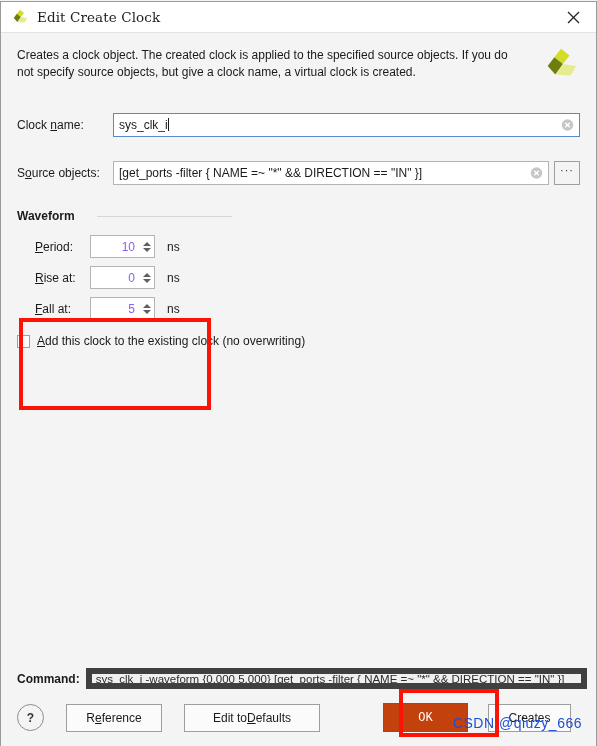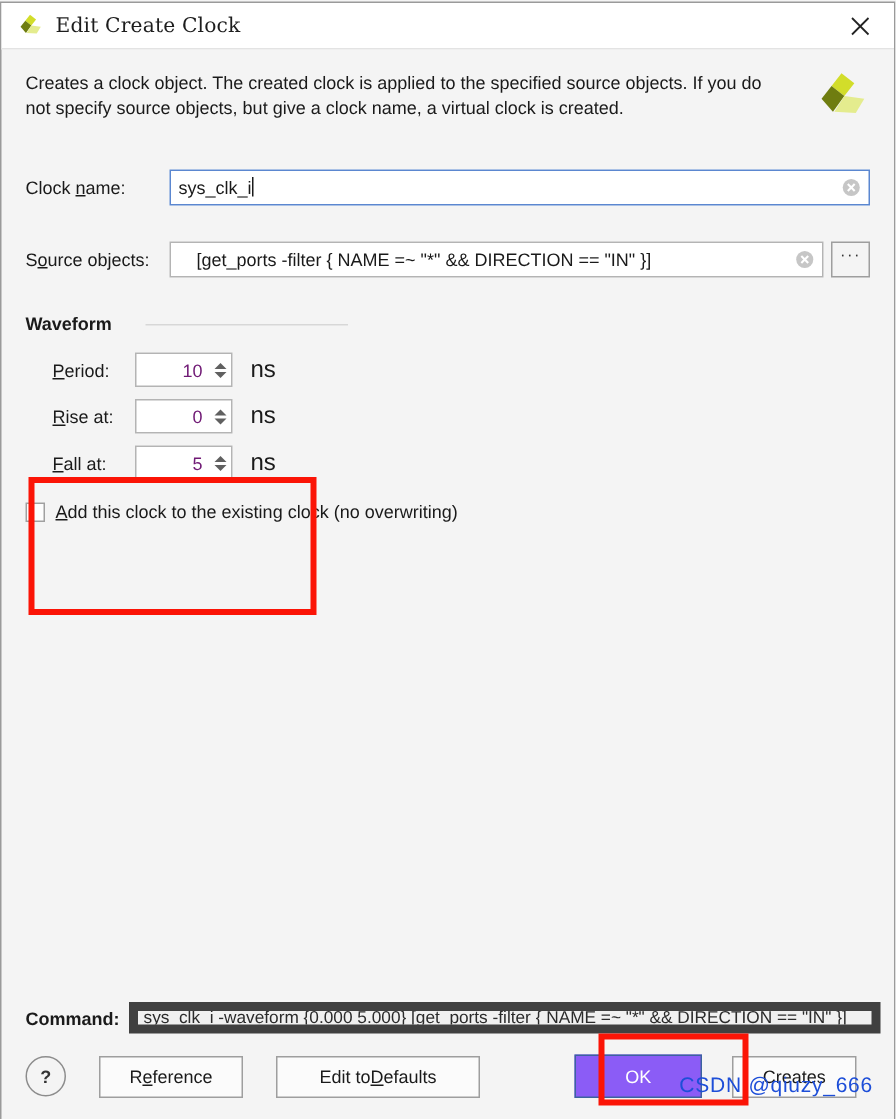--- a/index.html
+++ b/index.html
@@ -194,42 +194,42 @@
     background: #ffffff;
     display: flex;
     align-items: center;
     position: relative;
   }
   .spin-val {
     flex: 1 1 auto;
     text-align: right;
     padding-right: 4px;
     font-size: 12px;
-    color: #701a75;
+    color: #8b5cf6;
   }
   .spin-arrows {
     width: 15px;
     flex: 0 0 15px;
     height: 100%;
     display: flex;
     flex-direction: column;
     align-items: center;
     justify-content: center;
     cursor: pointer;
   }
   .arrow-up, .arrow-down {
     width: 0; height: 0;
     border-left: 4px solid transparent;
     border-right: 4px solid transparent;
   }
   .arrow-up { border-bottom: 4px solid #606060; margin-bottom: 2px; }
   .arrow-down { border-top: 4px solid #606060; }
   .unit {
     margin-left: 12px;
-    font-size: 16px;
+    font-size: 12px;
     color: #1a1a1a;
   }
 
   
   .check-row {
     margin-top: 14px;
     display: flex;
     align-items: center;
   }
   .checkbox {
@@ -294,24 +294,25 @@
     border: 1px solid #9e9e9e;
     background: #fbfbfb;
     display: flex; align-items: center; justify-content: center;
     font-size: 12px; color: #1a1a1a;
     cursor: pointer;
   }
   .btn-reference { width: 96px; margin-left: 22px; }
   .btn-reset { width: 136px; margin-left: 22px; }
   .btn-ok {
     width: 85px; height: 29px;
-    background: #8b5cf6;
+    background: #c2410c;
     border: 1px solid #3b639f;
     color: #ffffff;
     margin-left: 63px;
+    font-family: Liberation Mono, monospace;
   }
   .btn-cancel { width: 83px; margin-left: 20px; }
 
   
   .annot {
     position: absolute;
     border: 4px solid #fb1406;
     box-sizing: border-box;
     pointer-events: none;
   }
@@ -374,21 +375,21 @@
             <circle cx="6.5" cy="6.5" r="5.7" fill="#c6c6c6"></circle>
             <line x1="4.2" y1="4.2" x2="8.8" y2="8.8" stroke="#fff" stroke-width="1.4"></line>
             <line x1="8.8" y1="4.2" x2="4.2" y2="8.8" stroke="#fff" stroke-width="1.4"></line>
           </svg>
         </span>
       </div>
     </div>
 
     <div class="form-row">
       <div class="form-label"><span>S</span><u class="mn">o</u><span>urce objects:</span></div>
-      <div class="textfield plain" style="flex:1 1 auto;padding-left:12px;">
+      <div class="textfield plain" style="flex:1 1 auto;">
         <span class="tf-value">[get_ports -filter { NAME =~  "*" &amp;&amp; DIRECTION == "IN" }]</span>
         <span class="clear-icon">
           <svg viewBox="0 0 13 13" width="13" height="13">
             <circle cx="6.5" cy="6.5" r="5.7" fill="#c6c6c6"></circle>
             <line x1="4.2" y1="4.2" x2="8.8" y2="8.8" stroke="#fff" stroke-width="1.4"></line>
             <line x1="8.8" y1="4.2" x2="4.2" y2="8.8" stroke="#fff" stroke-width="1.4"></line>
           </svg>
         </span>
       </div>
       <div class="browse-btn">···</div>

